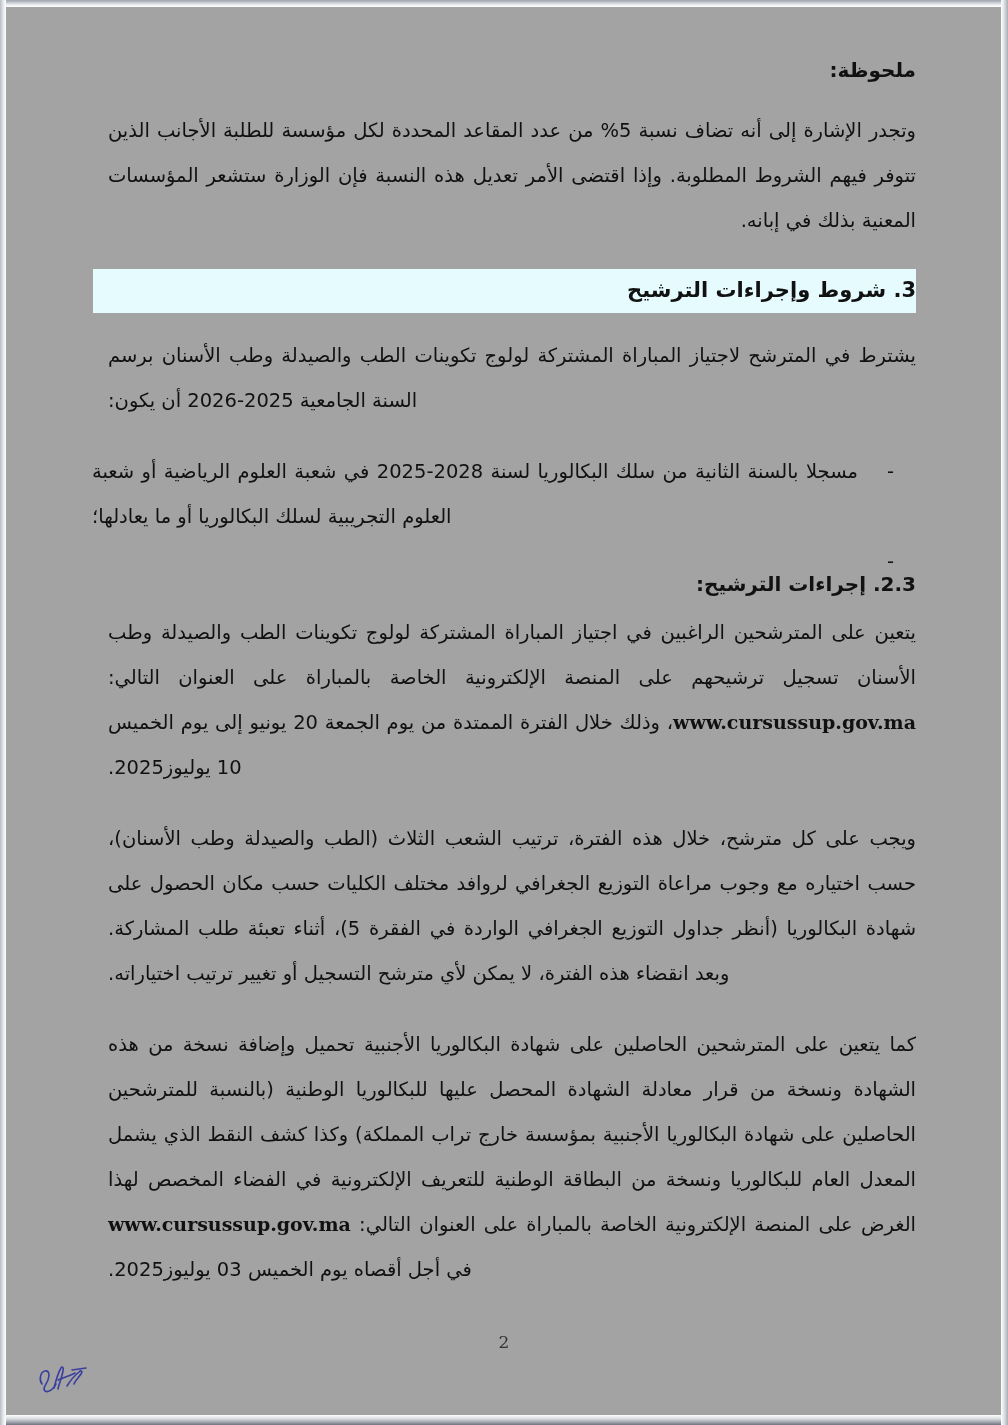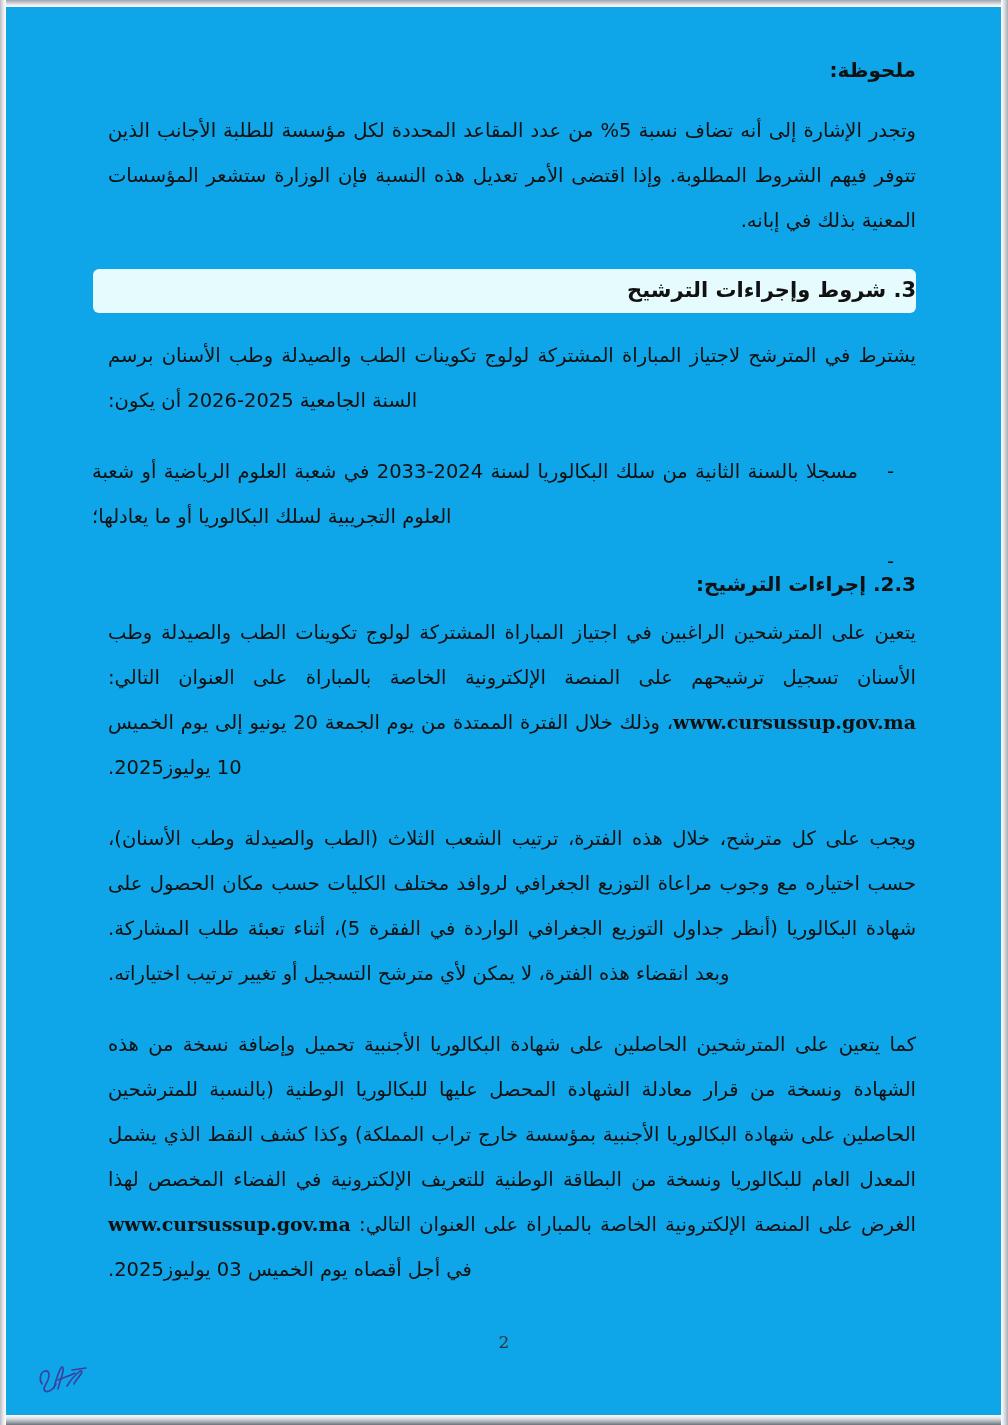--- a/index.html
+++ b/index.html
@@ -5,21 +5,21 @@
   html, body {
     margin: 0;
     padding: 0;
     background: #c9ccd2;
   }
   .page {
     position: relative;
     width: 1008px;
     height: 1425px;
     margin: 0 auto;
-    background: #0ea5e9;
+    background: #a3a3a3;
     overflow: hidden;
     font-family: "DejaVu Sans", "Liberation Sans", sans-serif;
     color: #111111;
     box-sizing: border-box;
   }
   
   .scan-edge-top {
     position: absolute;
     top: 0; left: 0; right: 0;
     height: 7px;
@@ -77,21 +77,20 @@
   }
   p.body-par.last-center { text-align-last: left; }
 
   .section-banner {
     background: #e6fbfe;
     padding: 9px 0 11px 0;
     margin: 4px 0 20px 0;
     width: 823px;
     box-sizing: border-box;
     text-align: center;
-    border-radius: 6px;
   }
   .section-banner-text {
     font-size: 21px;
     font-weight: bold;
     color: #111111;
   }
 
   .sub-heading {
     font-size: 20px;
     font-weight: bold;
@@ -169,21 +168,21 @@
 
     <div class="section-banner">
       <span class="section-banner-text">3. شروط وإجراءات الترشيح</span>
     </div>
 
     <p class="body-par last-center">يشترط في المترشح لاجتياز المباراة المشتركة لولوج تكوينات الطب والصيدلة وطب الأسنان برسم السنة الجامعية 2025-2026 أن يكون:</p>
 
     <ul class="dash-list">
       <li>
         <span class="dash">-</span>
-        <span>مسجلا بالسنة الثانية من سلك البكالوريا لسنة 2024-2033 في شعبة العلوم الرياضية أو شعبة العلوم التجريبية لسلك البكالوريا أو ما يعادلها؛</span>
+        <span>مسجلا بالسنة الثانية من سلك البكالوريا لسنة 2028-2025 في شعبة العلوم الرياضية أو شعبة العلوم التجريبية لسلك البكالوريا أو ما يعادلها؛</span>
       </li>
       <li>
         <span class="dash">-</span>
       </li>
     </ul>
 
     <div class="sub-heading" style="margin-top:33px">
       <span class="sub-heading-inner">2.3. إجراءات الترشيح:</span>
     </div>
 

